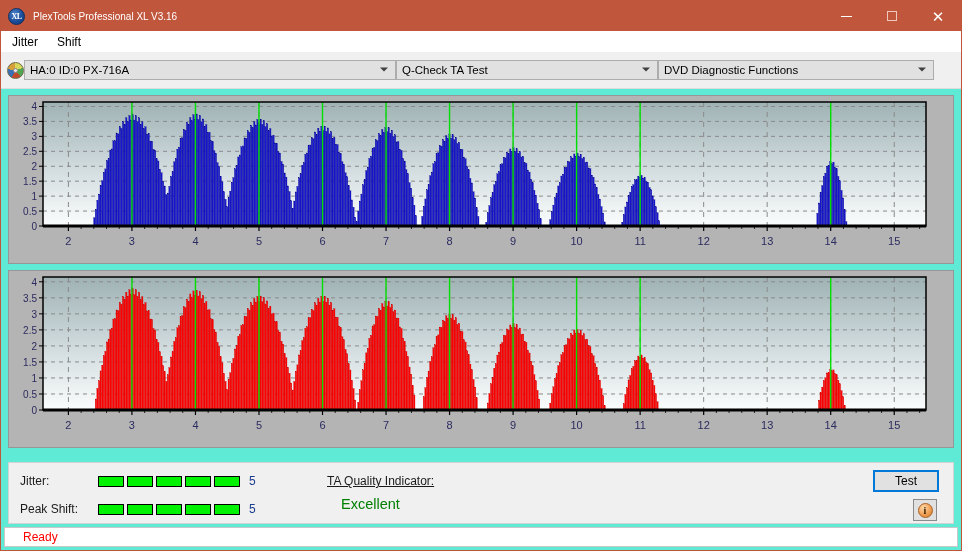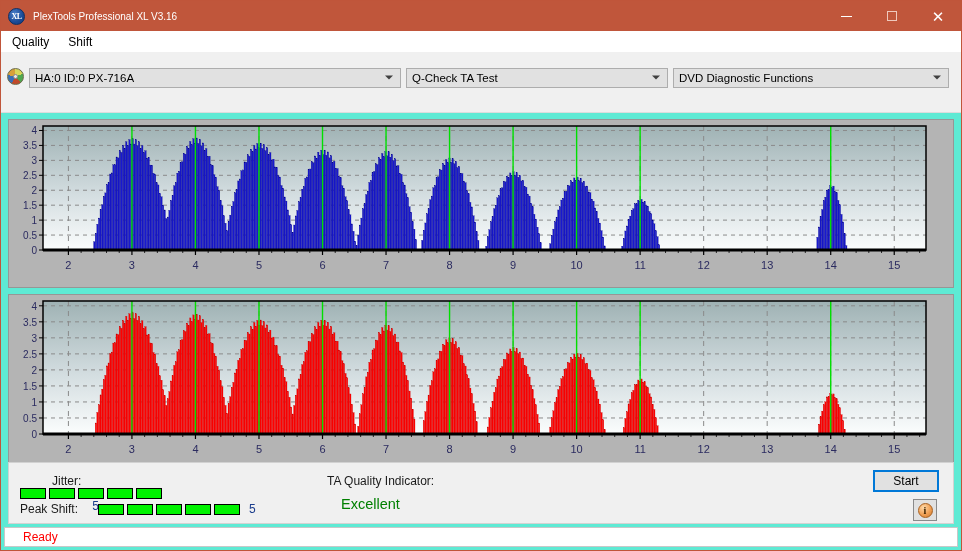--- a/index.html
+++ b/index.html
@@ -73,23 +73,22 @@
   }
   .menu-item {
     font-size: 12px; color: #000000;
     padding: 2px 9px 2px 4px;
     margin-right: 6px;
   }
   
   .toolbar {
     height: 28px;
     background: #f0f0f0;
-    display: flex; align-items: flex-start;
-    padding: 16px 6px;
-    gap: 5px;
+    display: flex; align-items: center;
+    padding: 4px 6px;
     border-bottom: 1px solid #dcdcdc;
   }
   .drive-icon {
     width: 17px; height: 17px; flex: 0 0 17px;
     border-radius: 50%;
     background: conic-gradient(#d8d85a 0deg 70deg, #4fa84f 70deg 140deg, #c04a2a 140deg 210deg, #3a6fb5 210deg 280deg, #d8a03a 280deg 360deg);
     border: 1px solid #6a6a4a;
     box-sizing: border-box;
     position: relative;
   }
@@ -150,40 +149,40 @@
     height: 62px;
     background: #f0f0f0;
     border: 1px solid #d2d2d2;
     box-sizing: border-box;
   }
   .meter-row {
     position: absolute;
     display: flex; align-items: center;
     font-size: 12px; color: #000;
   }
-  .meter-row.jitter { left: 11px; top: 11px; flex-direction: column; }
+  .meter-row.jitter { left: 11px; top: 11px; }
   .meter-row.peak   { left: 11px; top: 39px; }
   .meter-label { width: 78px; font-size: 12px; color: #1a1a1a; }
   .meter-blocks { display: flex; gap: 3px; }
   .blk {
     width: 26px; height: 11px;
     background: #00f200;
     border: 1px solid #000000;
     box-sizing: border-box;
   }
   .meter-value {
     margin-left: 9px;
     font-size: 12px;
     color: #1a3c8c;
   }
   .ta-block {
     position: absolute;
     left: 318px; top: 11px;
   }
-  .ta-label { font-size: 12px; color: #1a1a1a; }
+  .ta-label { font-size: 12px; color: #1a1a1a; text-decoration: underline; }
   .ta-value {
     margin-top: 8px;
     margin-left: 14px;
     font-size: 14.5px;
     font-weight: normal;
     color: #008000;
   }
   .start-btn {
     position: absolute;
     right: 14px; top: 7px;
@@ -240,21 +239,21 @@
       <div class="win-btn">
           <span class="glyph-max"></span>
         </div>
       <div class="win-btn">
           <span class="glyph-close">✕</span>
         </div>
     </div>
   </div>
 
   <div class="menubar">
-    <div class="menu-item">Quality</div>
+    <div class="menu-item">Jitter</div>
     <div class="menu-item">Shift</div>
   </div>
 
   <div class="toolbar">
     <div class="drive-icon"></div>
     <div class="combo combo-drive">
       <span>HA:0 ID:0  PX-716A</span>
       <span class="caret"></span>
     </div>
     <div class="combo combo-test">
@@ -1281,21 +1280,21 @@
         <span class="blk"></span>
         <span class="blk"></span>
         <span class="blk"></span>
       </span>
       <span class="meter-value">5</span>
     </div>
     <div class="ta-block">
       <div class="ta-label">TA Quality Indicator:</div>
       <div class="ta-value">Excellent</div>
     </div>
-    <div class="start-btn">Start</div>
+    <div class="start-btn">Test</div>
     <div class="info-btn">
       <span class="info-circle">i</span>
     </div>
   </div>
 
   <div class="statusbar">
     <span class="status-text">Ready</span>
   </div>
 
 </div>

